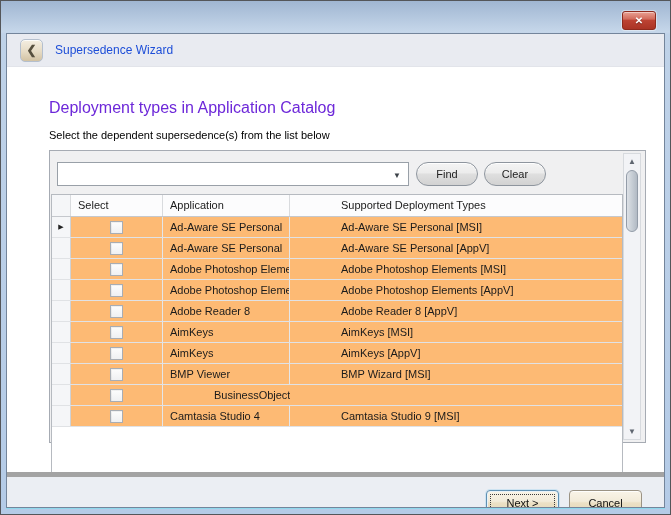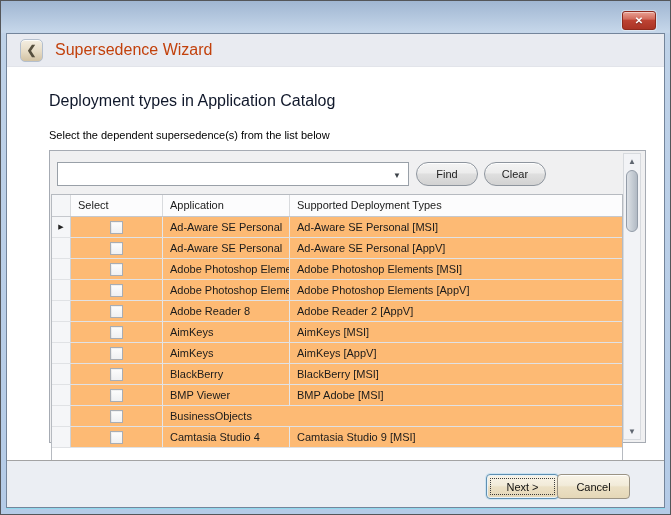--- a/index.html
+++ b/index.html
@@ -47,26 +47,26 @@
     padding-left: 13px;
   }
   .back-btn {
     width: 23px; height: 23px;
     border: 1px solid #b4bfce; border-radius: 5px;
     background: linear-gradient(180deg, #f4eee1 0%, #e6dbc5 55%, #d2c2a3 100%);
     box-shadow: inset 0 1px 0 rgba(255,255,255,.8);
     color: #564f3e; font-size: 12px; font-weight: 700;
     display: flex; align-items: center; justify-content: center;
   }
-  .wizard-title { font-size: 16px; color: #c2410c; }
+  .wizard-title { font-size: 12px; color: #1d4ed8; }
 
   
   .page-heading {
-    position: absolute; left: 42px; top: 58px;
-    font-size: 16px; color: #0f172a;
+    position: absolute; left: 42px; top: 65px;
+    font-size: 16px; color: #6d28d9;
   }
   .instruction {
     position: absolute; left: 42px; top: 95px;
     font-size: 11px; color: #000;
   }
 
   
   .panel {
     position: absolute; left: 42px; top: 116px;
     width: 597px; height: 293px;
@@ -109,21 +109,21 @@
     height: 22px; background: #fcfcfd;
     border-bottom: 1px solid #c5c8cd;
   }
   .grid-head .cell { border-right: 1px solid #d9dbde; line-height: 21px; }
   .cell {
     font-size: 11px; color: #1b1b1b;
     padding-left: 7px; line-height: 20px;
     overflow: hidden; white-space: nowrap;
     border-right: 1px solid #e4e6e9;
   }
-  .cell:last-child { border-right: 0; }
+  .cell:last-child { border-right: 0; margin-left: 44px; }
   .row-head {
     background: #f5f6f8; border-right: 1px solid #cfd2d6;
     display: flex; align-items: center; justify-content: center;
     padding: 0; font-size: 7px; color: #222;
   }
   .sel-cell { display: flex; align-items: center; justify-content: center; padding: 0; }
   .checkbox {
     width: 13px; height: 13px;
     border: 1px solid #a8adb4;
     background: linear-gradient(180deg, #fdfdfd, #eff0f2);
@@ -142,33 +142,33 @@
   .sb-up { top: 0; }
   .sb-down { bottom: 0; }
   .sb-thumb {
     position: absolute; top: 16px; left: 2px; width: 12px; height: 62px;
     border: 1px solid #939ca8; border-radius: 7px;
     background: linear-gradient(90deg, #dde1e6 0%, #c3cad2 60%, #b2bac4 100%);
   }
 
   
   .footer {
-    position: absolute; left: 0; right: 0; bottom: 0; height: 47px;
+    position: absolute; left: 0; right: 0; bottom: 0; height: 35px;
     background: #ebeef3;
-    border-top: 1px solid #a3a3a3;
+    border-top: 5px solid #a3a3a3;
   }
   .btn-cmd {
     position: absolute; top: 13px; height: 25px; width: 73px;
     border-radius: 4px; font-size: 11px; font-family: inherit; color: #111;
     border: 1px solid #9b9384;
     background: linear-gradient(180deg, #f9f4e8 0%, #f2ebd9 45%, #ebe0c5 52%, #e5d7b7 100%);
     box-shadow: inset 0 1px 0 rgba(255,255,255,.85);
   }
   .btn-next { left: 479px; border-color: #5f90b2; box-shadow: 0 0 0 1px #cde3f1, inset 0 0 0 1px #e7f2f9; }
-  .btn-cancel { left: 550px; }
+  .btn-cancel { left: 562px; }
   .focus-rect {
     position: absolute; inset: 3px;
     border: 1px dotted #3c3c3c; border-radius: 1px;
     pointer-events: none;
   }
 </style>
 </head>
 <body>
 
 <div class="window">
@@ -243,57 +243,49 @@
     <div class="cell">Adobe Photoshop Elements</div>
     <div class="cell">Adobe Photoshop Elements [AppV]</div>
   </div>
 
   <div class="grid-row">
     <div class="cell row-head"></div>
     <div class="cell sel-cell">
       <div class="checkbox"></div>
     </div>
     <div class="cell">Adobe Reader 8</div>
-    <div class="cell">Adobe Reader 2 [AppV]</div>
+    <div class="cell">Adobe Reader 8 [AppV]</div>
   </div>
 
   <div class="grid-row">
     <div class="cell row-head"></div>
     <div class="cell sel-cell">
       <div class="checkbox"></div>
     </div>
     <div class="cell">AimKeys</div>
     <div class="cell">AimKeys [MSI]</div>
   </div>
 
   <div class="grid-row">
     <div class="cell row-head"></div>
     <div class="cell sel-cell">
       <div class="checkbox"></div>
     </div>
     <div class="cell">AimKeys</div>
     <div class="cell">AimKeys [AppV]</div>
   </div>
 
-  <div class="grid-row">
-    <div class="cell row-head"></div>
-    <div class="cell sel-cell">
-      <div class="checkbox"></div>
-    </div>
-    <div class="cell">BlackBerry</div>
-    <div class="cell">BlackBerry [MSI]</div>
-  </div>
 
   <div class="grid-row">
     <div class="cell row-head"></div>
     <div class="cell sel-cell">
       <div class="checkbox"></div>
     </div>
     <div class="cell">BMP Viewer</div>
-    <div class="cell">BMP Adobe [MSI]</div>
+    <div class="cell">BMP Wizard [MSI]</div>
   </div>
 
   <div class="grid-row">
     <div class="cell row-head"></div>
     <div class="cell sel-cell">
       <div class="checkbox"></div>
     </div>
     <div class="cell">BusinessObjects</div>
   </div>
 

